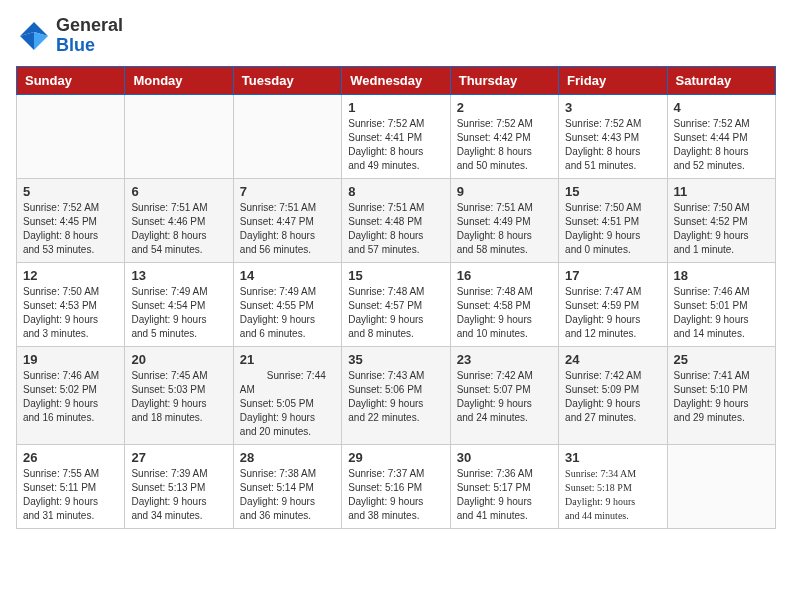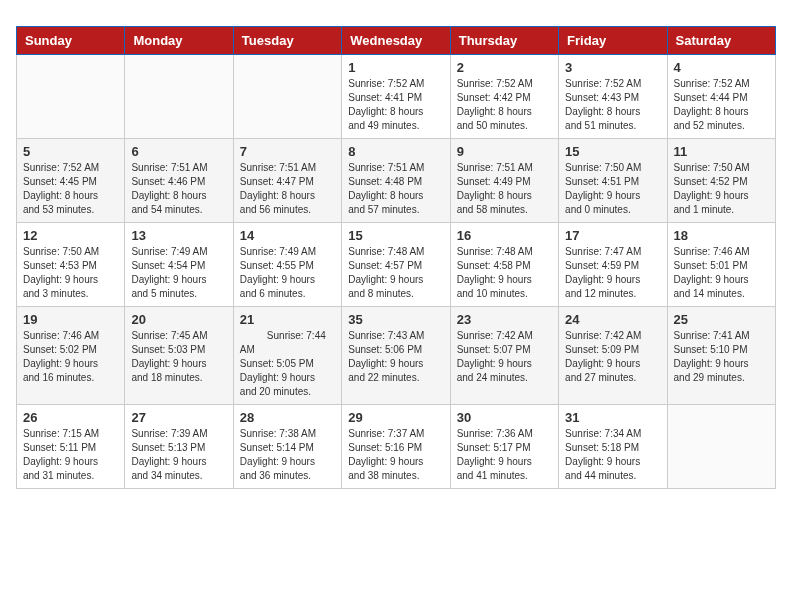--- a/index.html
+++ b/index.html
@@ -90,20 +90,31 @@
       color: #333;
     }
     .empty {
       background: #fafafa !important;
     }
   </style>
 </head>
 <body>
 
 <div class="header">
+  <div class="logo">
+    <svg class="logo-icon" viewBox="0 0 36 36">
+      <polygon points="18,4 32,18 18,14 4,18" fill="#1565c0"></polygon>
+      <polygon points="18,14 32,18 18,32" fill="#42a5f5"></polygon>
+      <polygon points="18,14 18,32 4,18" fill="#1565c0"></polygon>
+    </svg>
+    <div class="logo-text">
+      <span class="logo-general">General</span>
+      <span class="logo-blue">Blue</span>
+    </div>
+  </div>
 </div>
 
 <table class="calendar">
   <thead>
     <tr>
     <th>Sunday</th>
         <th>Monday</th>
         <th>Tuesday</th>
         <th>Wednesday</th>
         <th>Thursday</th>
@@ -217,40 +228,40 @@
         <td><span class="day-number">24</span><span class="cell-text" style="white-space: pre-line;">Sunrise: 7:42 AM
 Sunset: 5:09 PM
 Daylight: 9 hours
 and 27 minutes.</span></td>
         <td><span class="day-number">25</span><span class="cell-text" style="white-space: pre-line; text-align: center;">Sunrise: 7:41 AM
 Sunset: 5:10 PM
 Daylight: 9 hours
 and 29 minutes.</span></td>
       </tr>
       <tr>
-        <td><span class="day-number">26</span><span class="cell-text" style="white-space: pre-line;">Sunrise: 7:15 AM
+        <td><span class="day-number">26</span><span class="cell-text" style="white-space: pre-line;">Sunrise: 7:55 AM
 Sunset: 5:11 PM
 Daylight: 9 hours
 and 31 minutes.</span></td>
         <td><span class="day-number">27</span><span class="cell-text" style="white-space: pre-line;">Sunrise: 7:39 AM
 Sunset: 5:13 PM
 Daylight: 9 hours
 and 34 minutes.</span></td>
         <td><span class="day-number">28</span><span class="cell-text" style="white-space: pre-line;">Sunrise: 7:38 AM
 Sunset: 5:14 PM
 Daylight: 9 hours
 and 36 minutes.</span></td>
         <td><span class="day-number">29</span><span class="cell-text" style="white-space: pre-line;">Sunrise: 7:37 AM
 Sunset: 5:16 PM
 Daylight: 9 hours
 and 38 minutes.</span></td>
         <td><span class="day-number">30</span><span class="cell-text" style="white-space: pre-line;">Sunrise: 7:36 AM
 Sunset: 5:17 PM
 Daylight: 9 hours
 and 41 minutes.</span></td>
-        <td><span class="day-number">31</span><span class="cell-text" style="white-space: pre-line;">Sunrise: 7:34 AM
+        <td><span class="day-number">31</span><span class="cell-text" style="white-space: pre-line; font-family: Liberation Serif, serif;">Sunrise: 7:34 AM
 Sunset: 5:18 PM
 Daylight: 9 hours
 and 44 minutes.</span></td>
         <td class="empty"></td>
       </tr>
     </tbody>
 </table>
 
 </body></html>

